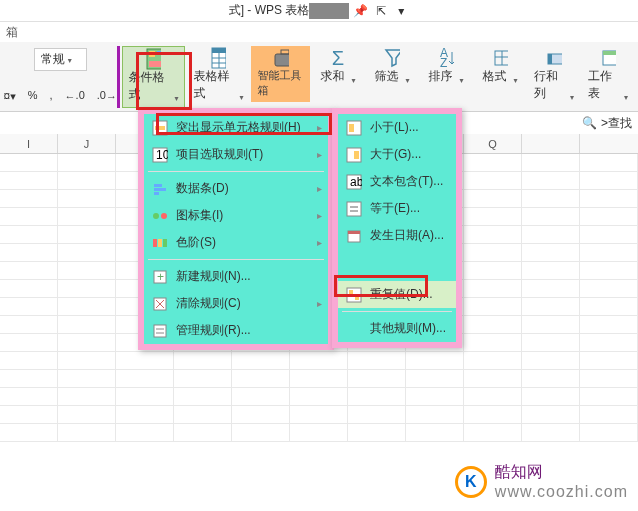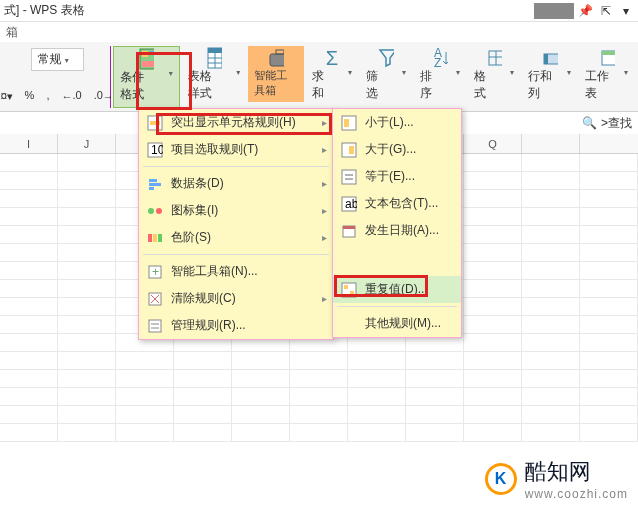--- a/index.html
+++ b/index.html
@@ -1,72 +1,72 @@
 <!DOCTYPE html>
 <html><head>
 <meta charset="utf-8">
 <style>
 *{margin:0;padding:0;box-sizing:border-box;font-family:"Microsoft YaHei",SimSun,sans-serif;font-size:12px;color:#333}
 body{background:#fff;width:638px;height:511px;overflow:hidden;position:relative}
-.title-bar{height:22px;background:#fff;border-bottom:1px solid #e0e0e0;display:flex;align-items:center;justify-content:space-between;padding:0 4px}
+.title-bar{height:22px;background:#fff;border-bottom:1px solid #e0e0e0;display:flex;align-items:center;justify-content:center;padding:0 4px}
 .title-left{display:flex;align-items:center;gap:6px}
 .title-right{display:flex;align-items:center;gap:4px}
 .icon-sq{width:16px;height:16px;display:inline-flex;align-items:center;justify-content:center}
 .breadcrumb{height:20px;padding:2px 6px;font-size:12px;color:#555}
 .ribbon{height:70px;background:#f5f5f5;border-bottom:1px solid #d0d0d0;display:flex;align-items:flex-start;padding:4px 4px 0 4px;gap:2px}
 .r-group{display:flex;flex-direction:column;align-items:center;padding:2px 4px;border-right:1px solid #e0e0e0;height:62px;justify-content:space-between}
 .r-btn-lg{display:flex;flex-direction:column;align-items:center;gap:2px;padding:4px 6px;cursor:pointer;min-width:52px}
 .r-btn-lg.active{background:#d4e8c8;border:1px solid #8bc060}
-.r-label{font-size:11px;color:#444;display:flex;align-items:flex-start;gap:14px}
+.r-label{font-size:11px;color:#444;display:flex;align-items:flex-end;gap:7px}
 .dd-arrow{font-size:8px;color:#666}
 .num-select{border:1px solid #ccc;background:#fff;padding:2px 14px 2px 6px;font-size:11px;position:relative}
 .btn-row{display:flex;gap:2px}
 .tiny-btn{padding:2px 4px;border:1px solid transparent;cursor:pointer;font-size:11px}
 .search-row{height:22px;display:flex;justify-content:flex-end;align-items:center;padding:2px 6px;gap:4px;color:#555;font-size:11px}
 .col-headers{display:flex;height:20px;background:#f8f8f8;border-bottom:1px solid #d0d0d0}
 .col-h{width:58px;border-right:1px solid #d8d8d8;text-align:center;line-height:20px;font-size:11px;color:#555}
 .grid-rows{position:relative}
 .row{display:flex;height:18px;border-bottom:1px solid #e8e8e8}
 .cell{width:58px;border-right:1px solid #e8e8e8}
-.dropdown{position:absolute;background:#fef9c3;border:1px solid #f9a8d4;box-shadow:2px 2px 6px rgba(0,0,0,0.25);z-index:10}
+.dropdown{position:absolute;background:#5eead4;border:6px solid #f9a8d4;box-shadow:2px 2px 6px rgba(0,0,0,0.25);z-index:10}
 .dd1{left:138px;top:108px;width:196px}
 .dd2{left:332px;top:108px;width:130px}
 .dd-item{display:flex;align-items:center;padding:5px 8px;gap:8px;cursor:pointer;position:relative}
 .dd-item.sub::after{content:"▸";position:absolute;right:6px;font-size:10px;color:#888}
 .dd-sep{height:1px;background:#ddd;margin:3px 4px}
 .dd-icon{width:16px;height:16px;display:inline-flex;align-items:flex-start;justify-content:center;flex-shrink:0}
 .hl-red{position:absolute;border:3px solid #d22;pointer-events:none;z-index:20}
 .hl1{left:136px;top:52px;width:56px;height:58px}
 .hl2{left:156px;top:113px;width:176px;height:22px}
 .hl3{left:334px;top:275px;width:94px;height:22px}
 .watermark{position:absolute;right:10px;bottom:10px;display:flex;align-items:center;gap:8px;z-index:30}
 .wm-logo{width:32px;height:32px;border:3px solid #f90;border-radius:50%;display:flex;align-items:center;justify-content:center;font-weight:bold;color:#06c;font-size:16px}
-.wm-text{font-size:22px;color:#0f172a}
-.wm-sub{font-size:12px;color:#888;letter-spacing:1px}
+.wm-text{font-size:16px;color:#701a75}
+.wm-sub{font-size:16px;color:#888;letter-spacing:1px}
 svg{display:block}
 </style>
 </head>
 <body>
 
 <div class="title-bar">
   <div class="title-left">
     <span>式] - WPS 表格</span>
   </div>
   <div class="title-right">
     <span class="icon-sq" style="width:40px;background:#888"></span>
     <span class="icon-sq">📌</span>
     <span class="icon-sq">⇱</span>
     <span class="icon-sq">▾</span>
   </div>
 </div>
 
 <div class="breadcrumb">箱</div>
 
 <div class="ribbon">
-  <div class="r-group" style="border-right:1px solid #a21caf;min-width:92px">
+  <div class="r-group" style="border-right:3px solid #a21caf;min-width:92px">
     <div class="num-select"><span>常规</span> <span class="dd-arrow">▾</span></div>
     <div class="btn-row">
       <span class="tiny-btn"><span>¤</span>▾</span>
       <span class="tiny-btn">%</span>
       <span class="tiny-btn">,</span>
       <span class="tiny-btn">←.0</span>
       <span class="tiny-btn">.0→</span>
     </div>
   </div>
 
@@ -466,21 +466,21 @@
       <span>色阶(S)</span>
     </div>
     <div class="dd-sep"></div>
     <div class="dd-item">
       <span class="dd-icon">
         <svg width="16" height="16">
           <rect x="2" y="2" width="12" height="12" fill="#fff" stroke="#888"></rect>
           <text x="5" y="12" font-size="11" fill="#6a6">+</text>
         </svg>
       </span>
-      <span>智能工具箱(N)...</span>
+      <span>新建规则(N)...</span>
     </div>
     <div class="dd-item sub">
       <span class="dd-icon">
         <svg width="16" height="16">
           <rect x="2" y="2" width="12" height="12" fill="#fff" stroke="#888"></rect>
           <path d="M4 4l8 8M12 4l-8 8" stroke="#c66"></path>
         </svg>
       </span>
       <span>清除规则(C)</span>
     </div>
@@ -512,34 +512,34 @@
           <rect x="1" y="1" width="14" height="14" fill="#fff" stroke="#888"></rect>
           <rect x="8" y="4" width="5" height="8" fill="#fc6"></rect>
         </svg>
       </span>
       <span>大于(G)...</span>
     </div>
     <div class="dd-item">
       <span class="dd-icon">
         <svg width="16" height="16">
           <rect x="1" y="1" width="14" height="14" fill="#fff" stroke="#888"></rect>
+          <text x="4" y="12" font-size="10">ab</text>
+        </svg>
+      </span>
+      <span>文本包含(T)...</span>
+    </div>
+    <div class="dd-item">
+      <span class="dd-icon">
+        <svg width="16" height="16">
+          <rect x="1" y="1" width="14" height="14" fill="#fff" stroke="#888"></rect>
           <line x1="4" y1="6" x2="12" y2="6" stroke="#666"></line>
           <line x1="4" y1="10" x2="12" y2="10" stroke="#666"></line>
         </svg>
       </span>
       <span>等于(E)...</span>
-    </div>
-    <div class="dd-item">
-      <span class="dd-icon">
-        <svg width="16" height="16">
-          <rect x="1" y="1" width="14" height="14" fill="#fff" stroke="#888"></rect>
-          <text x="4" y="12" font-size="10">ab</text>
-        </svg>
-      </span>
-      <span>文本包含(T)...</span>
     </div>
     <div class="dd-item">
       <span class="dd-icon">
         <svg width="16" height="16">
           <rect x="2" y="3" width="12" height="11" fill="#fff" stroke="#888"></rect>
           <rect x="2" y="3" width="12" height="3" fill="#c66"></rect>
         </svg>
       </span>
       <span>发生日期(A)...</span>
     </div>

